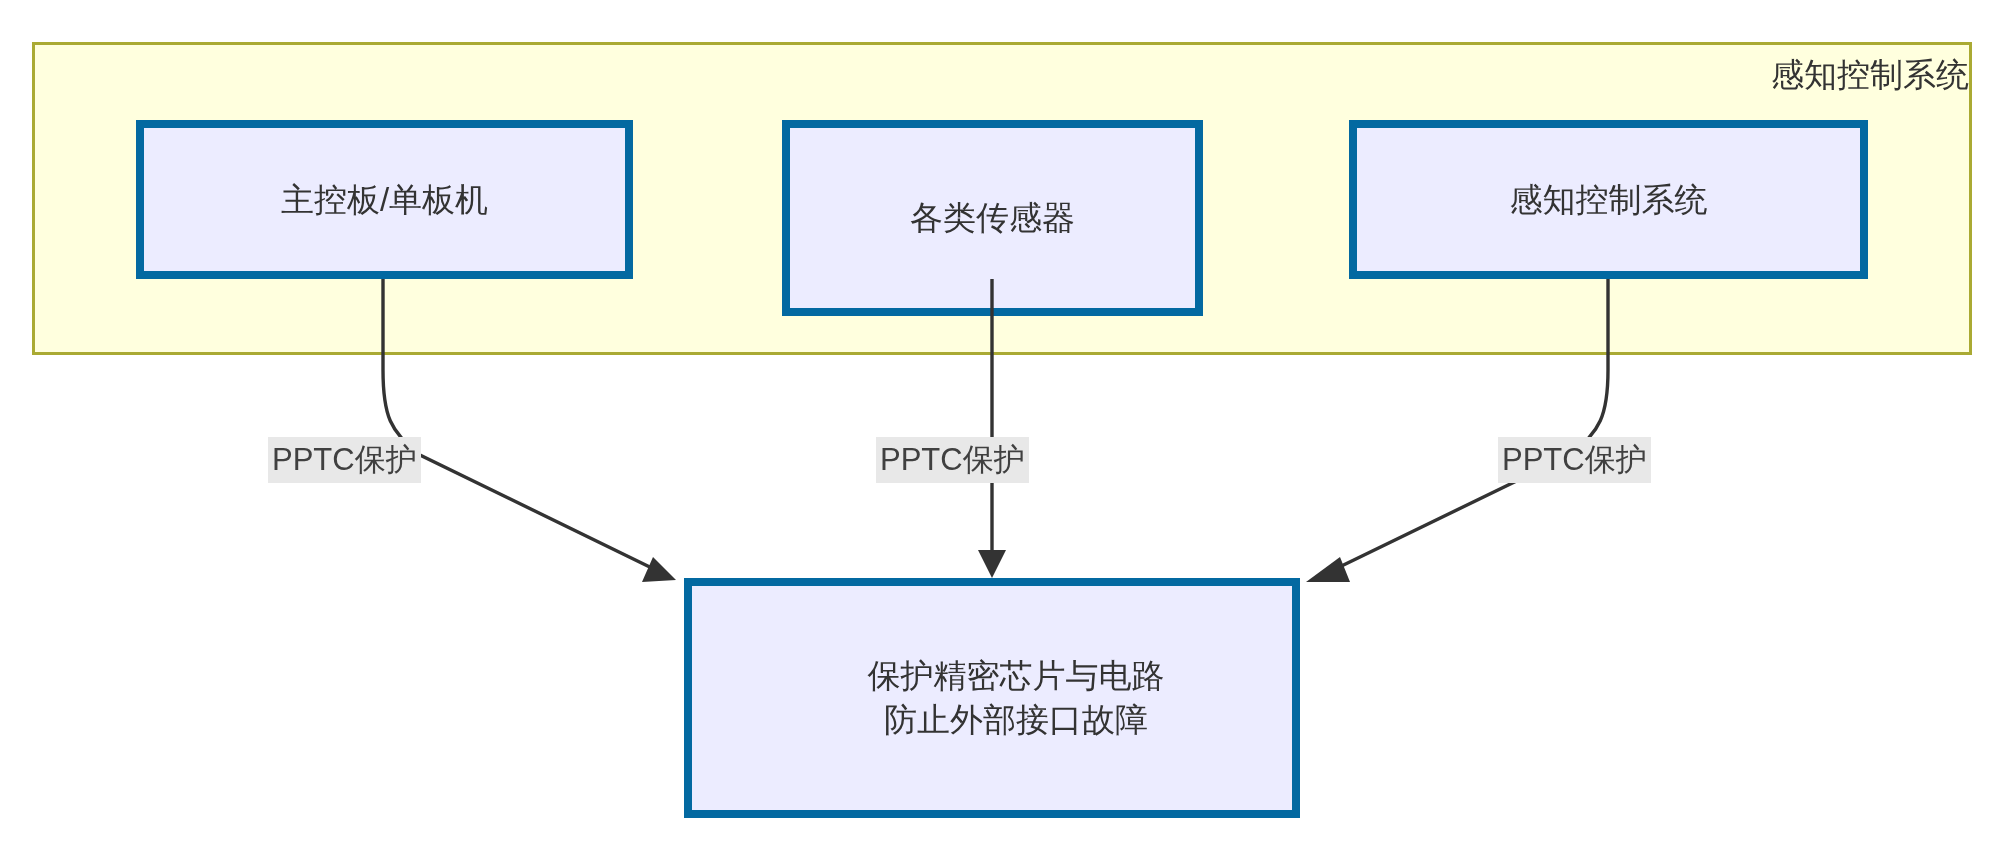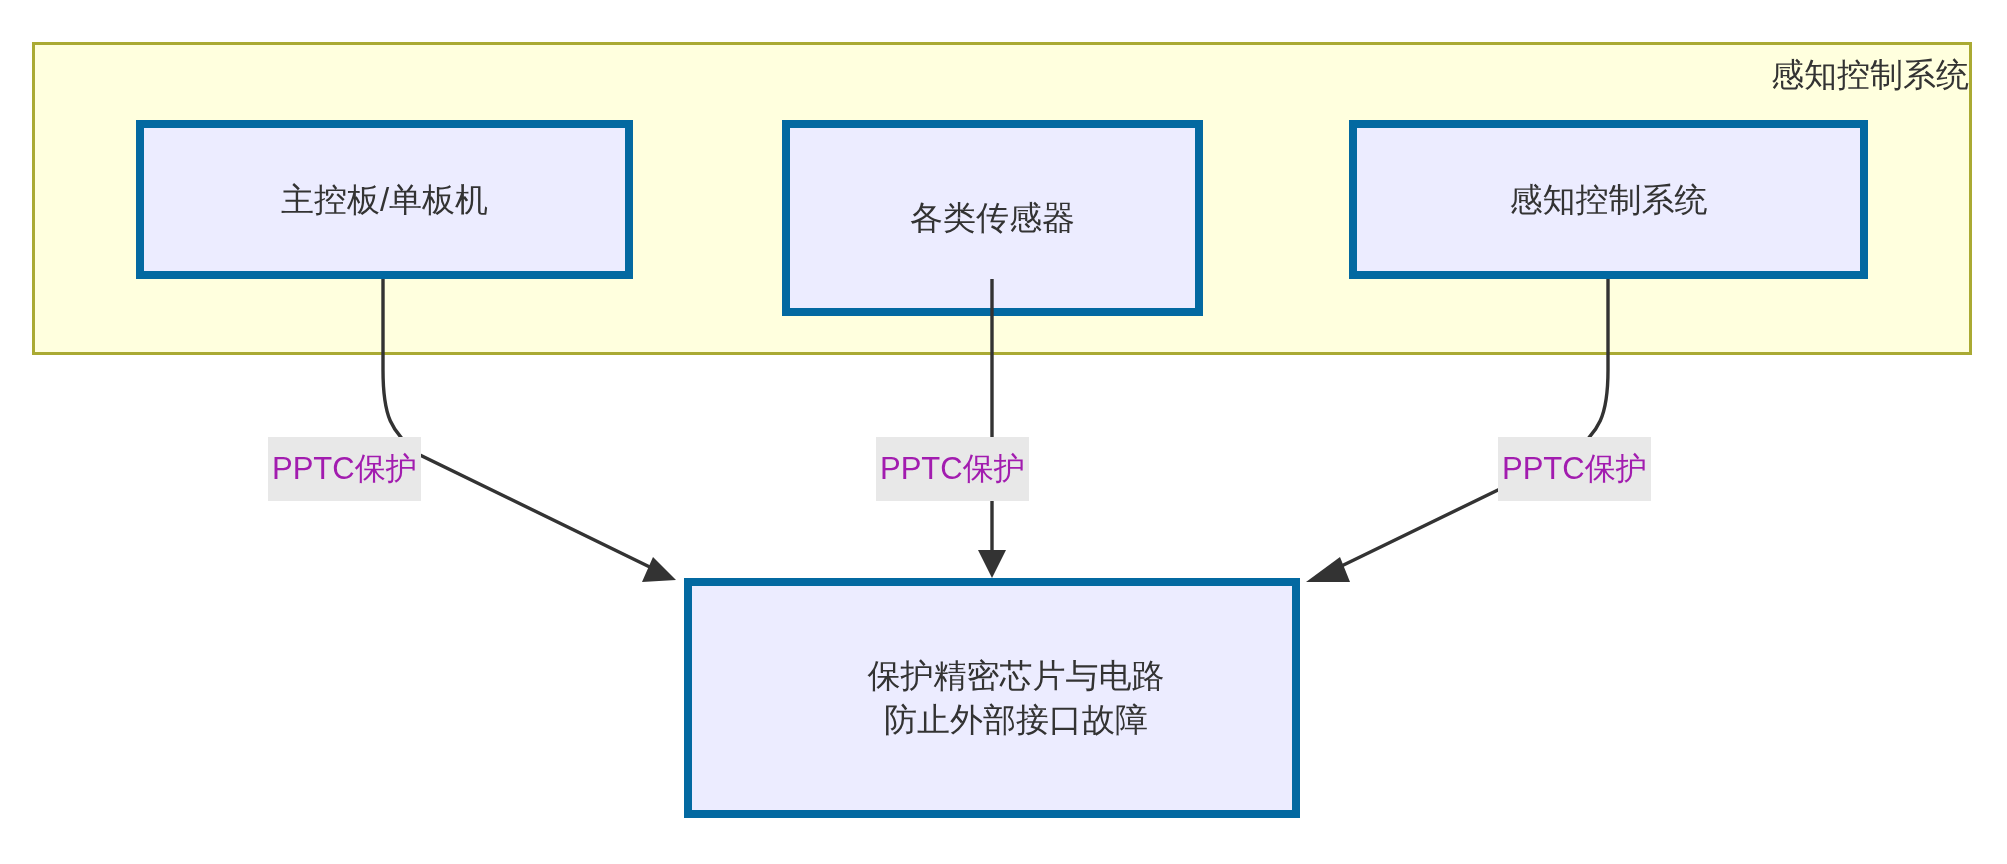--- a/index.html
+++ b/index.html
@@ -75,24 +75,24 @@
     fill: none;
     stroke: #333333;
     stroke-width: 3.4;
   }
   .edge-head { fill: #333333; stroke: none; }
 
   
   .edge-label {
     position: absolute;
     background: #e8e8e8;
-    color: #a21caf;
+    color: #404040;
     font-size: 31px;
     line-height: 44px;
-    padding: 10px 4px;
+    padding: 1px 4px;
     white-space: nowrap;
   }
   #edge-label-1 { left: 268px; top: 437px; }
   #edge-label-2 { left: 876px; top: 437px; }
   #edge-label-3 { left: 1498px; top: 437px; }
 </style>
 </head>
 <body>
 
 <div id="stage">

